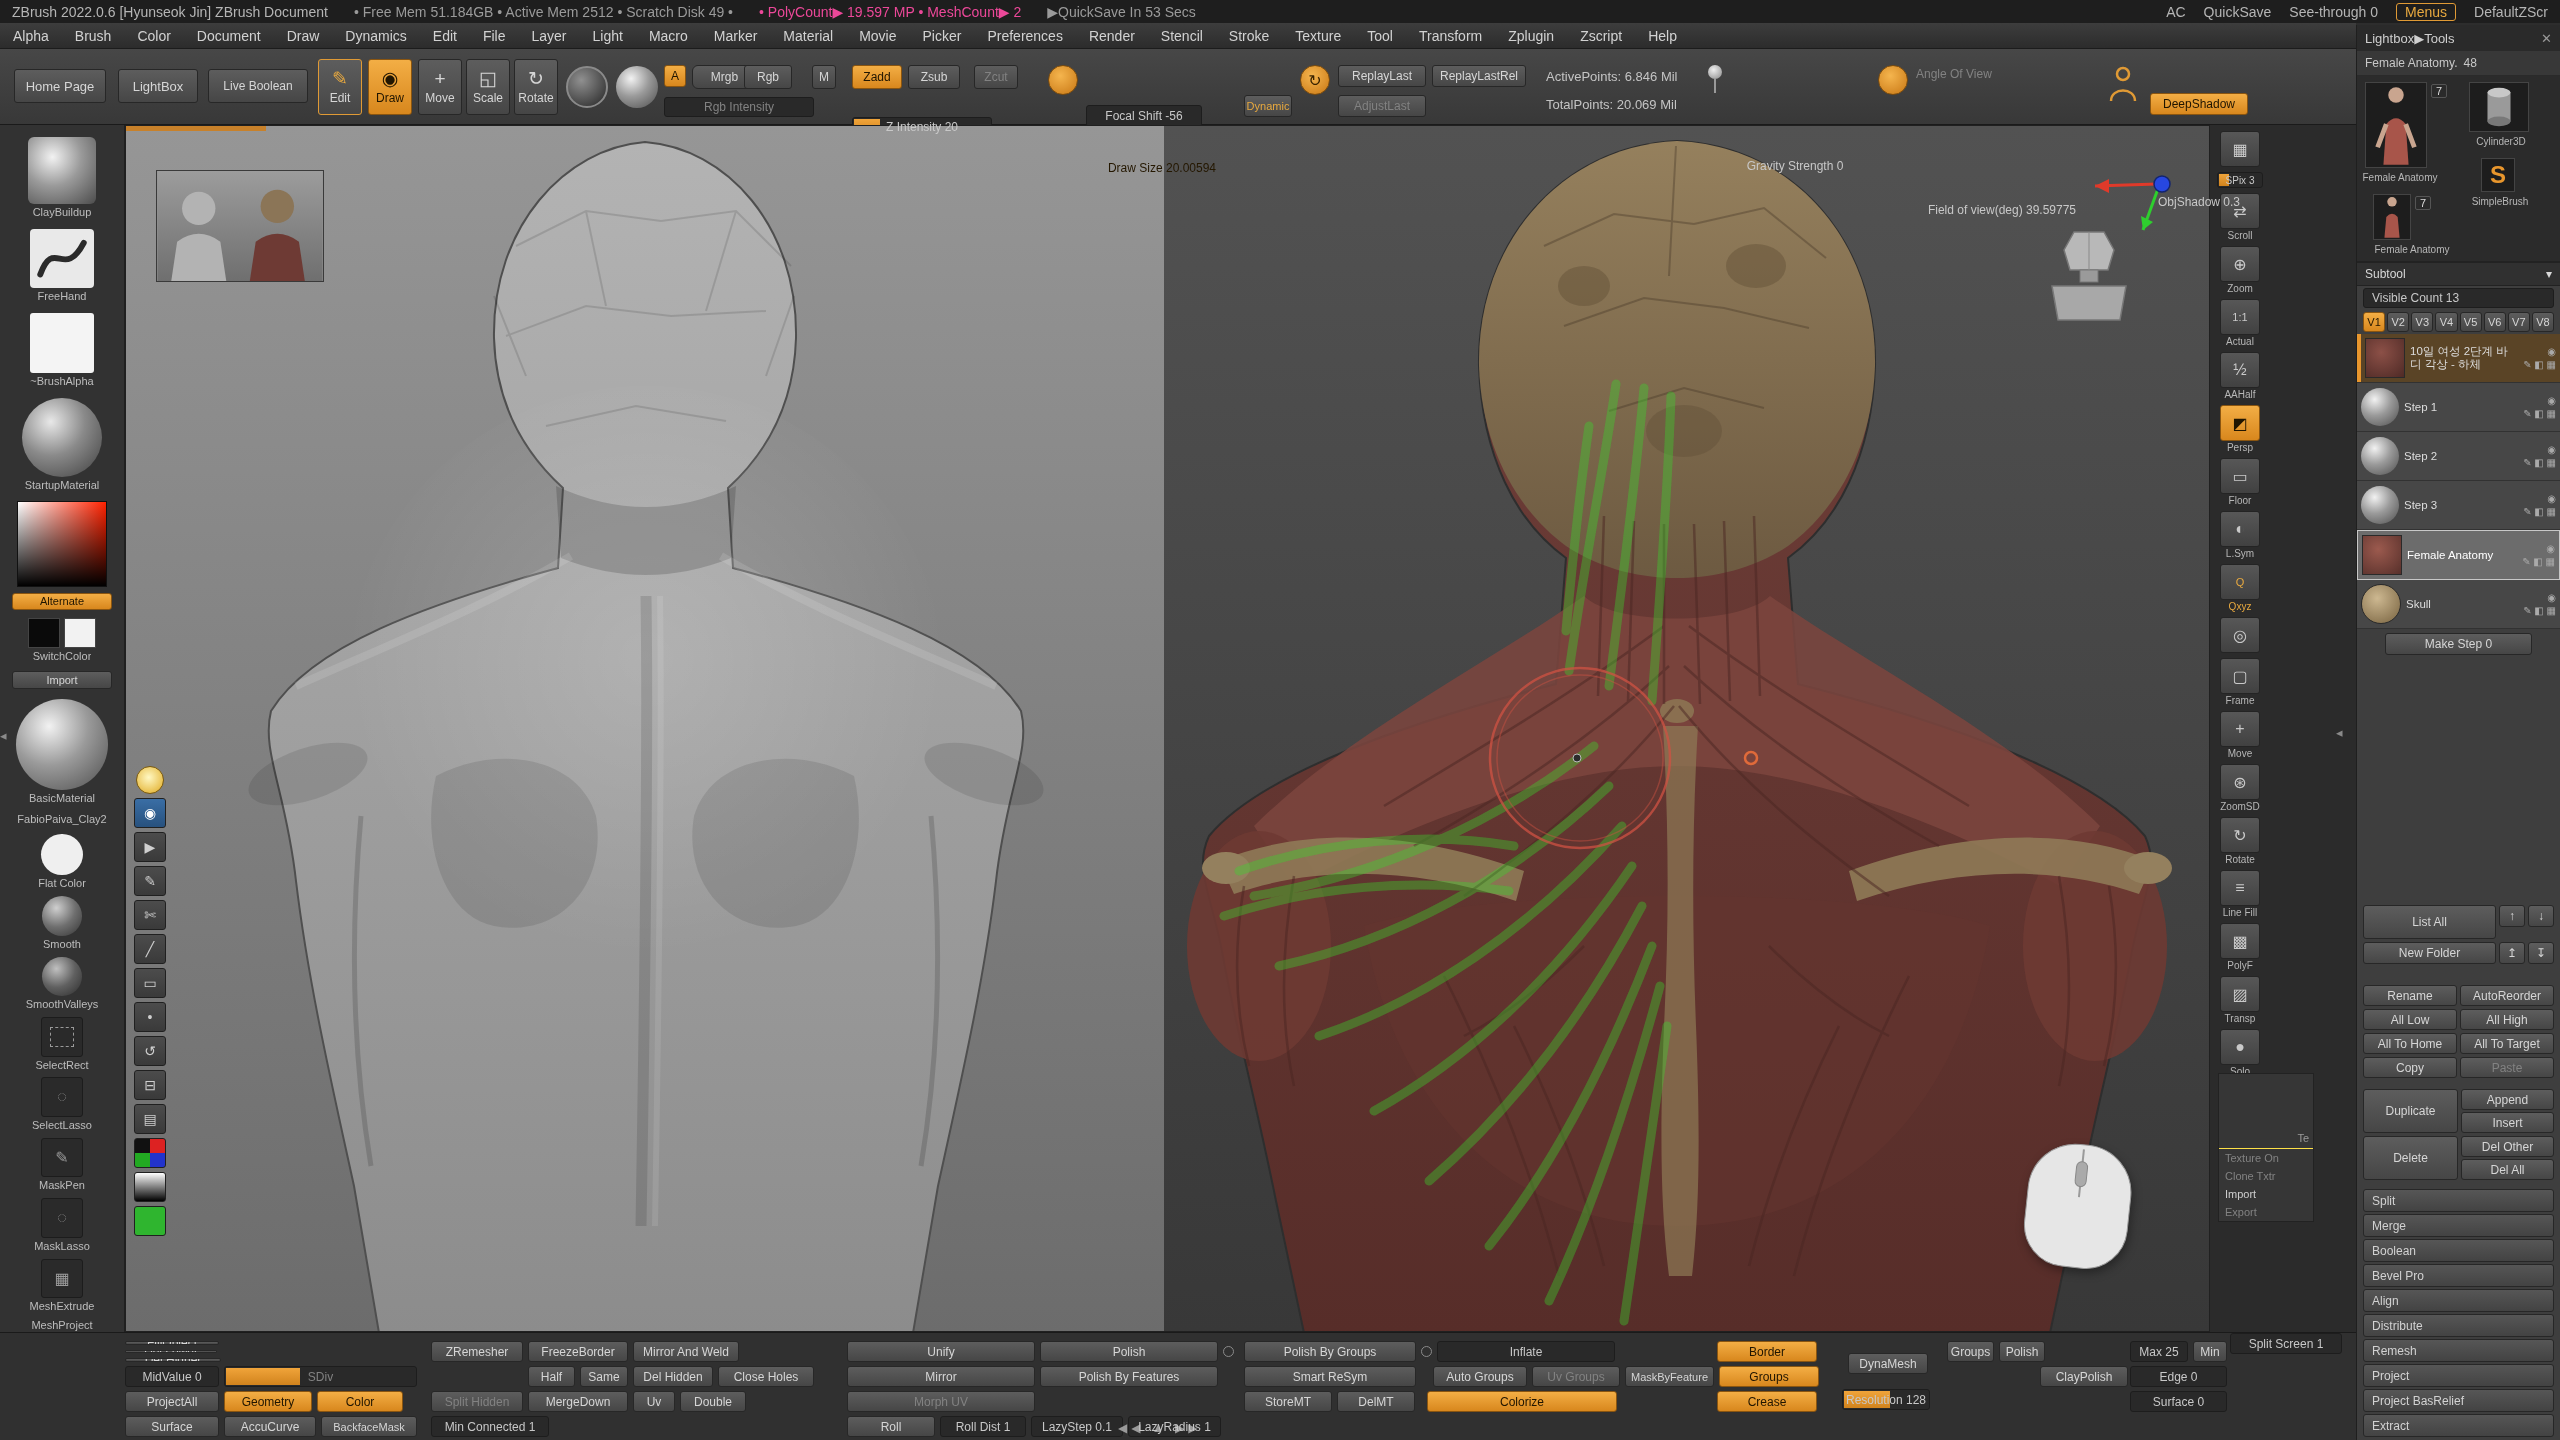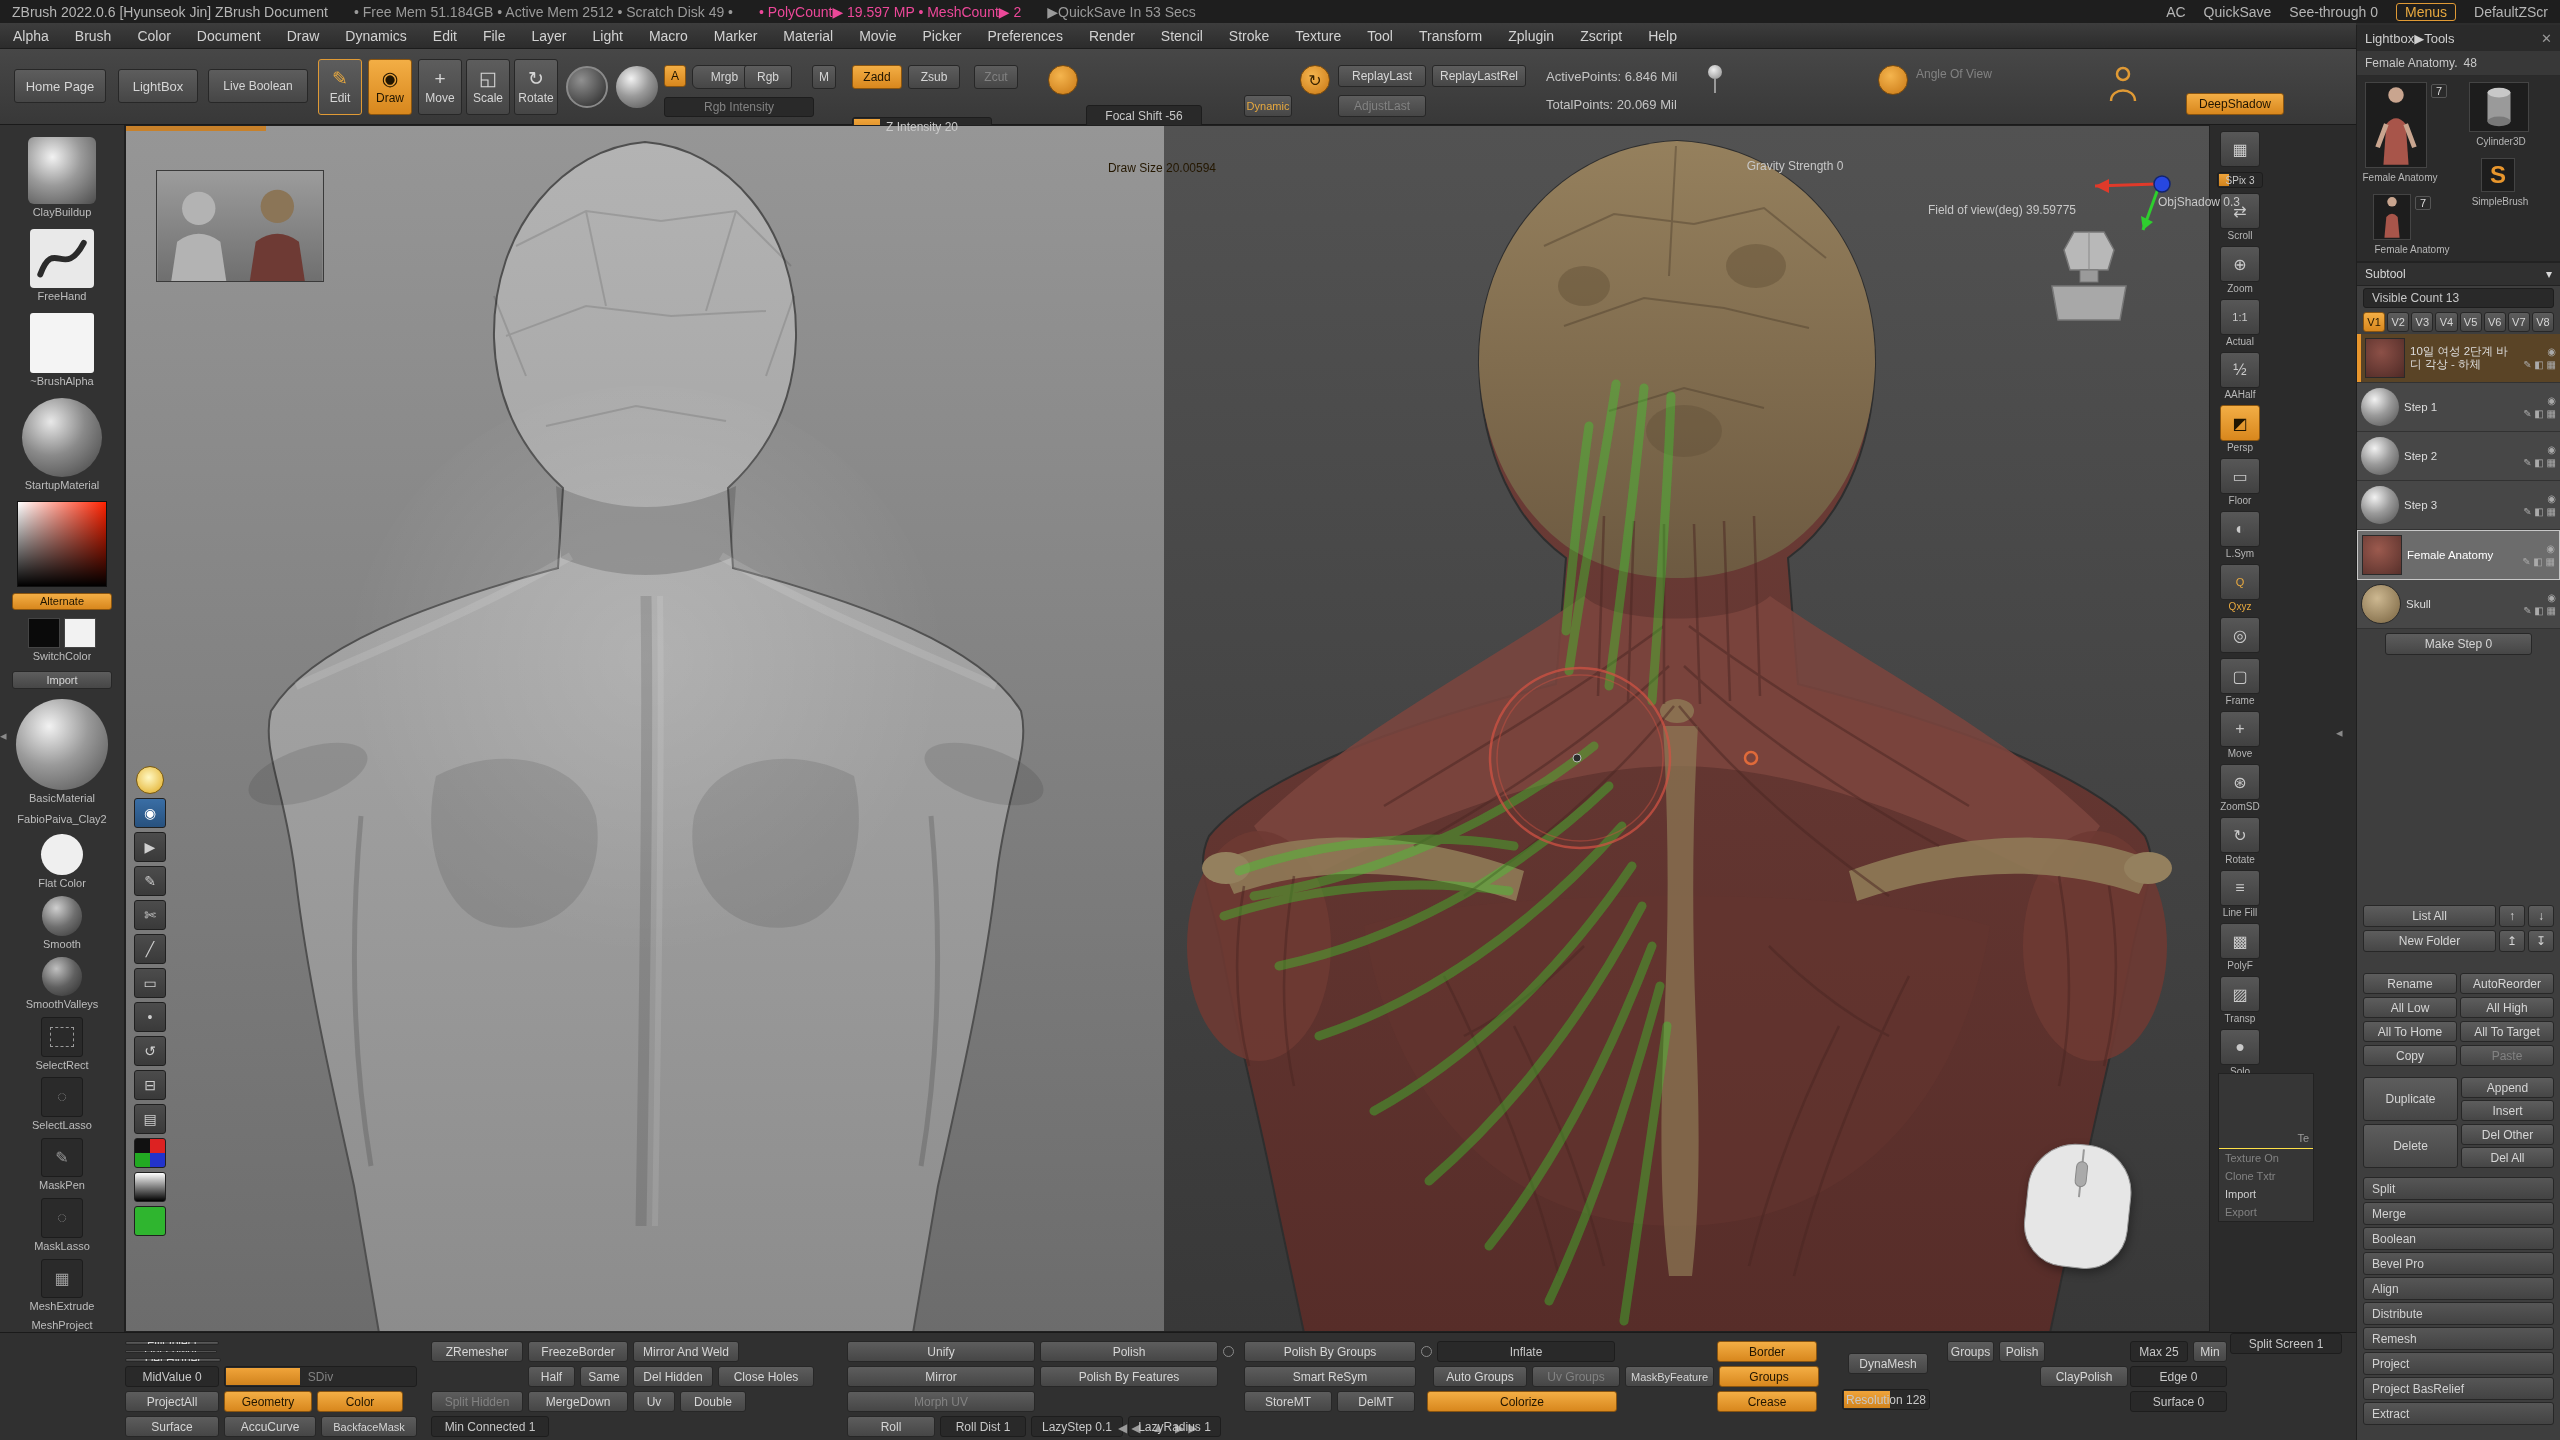--- a/index.html
+++ b/index.html
@@ -202,21 +202,21 @@
         <span>Field of view(deg) 39.59775</span>
       </div>
 
     <svg class="abs" style="left:2106px;top:14px;" width="34" height="40" viewBox="0 0 34 40">
       <circle cx="17" cy="11" r="6" fill="none" stroke="#e09a35" stroke-width="2.5"></circle>
       <path d="M5,38 C5,24 29,24 29,38" fill="none" stroke="#e09a35" stroke-width="2.5"></path>
     </svg>
     <div class="abs slider" style="left:2150px;top:14px;width:98px;height:22px;">
         <span>ObjShadow 0.3</span>
       </div>
-    <div class="abs btn orange" style="left:2150px;top:44px;width:98px;height:22px;margin-left:36px;">
+    <div class="abs btn orange" style="left:2150px;top:44px;width:98px;height:22px;">
         <span>DeepShadow</span>
       </div>
   </div>
 
   <div class="abs sidebar" style="left:0;top:125px;width:125px;height:1207px;">
     <div class="sphere" style="width:68px;height:68px;border-radius:6px;"></div>
     <div class="sb-label">ClayBuildup</div>
     <svg width="64" height="60" viewBox="0 0 64 60" style="background:#e9e9e9;border-radius:4px;margin-top:8px;">
       <path d="M10,46 C24,8 34,52 54,14" fill="none" stroke="#2b2b2b" stroke-width="6" stroke-linecap="round"></path>
     </svg>
@@ -608,21 +608,21 @@
             <span>✎ ◧ ▦</span>
           </div>
       </div>
     </div>
     <div class="btn" style="height:22px;margin:4px 28px;">
         <span>Make Step 0</span>
       </div>
 
     <div style="margin-top:250px;">
       <div class="pairrow">
-        <div class="btn" style="flex:1;height:22px;">
+        <div class="btn" style="flex:1;height:34px;">
             <span>List All</span>
           </div>
         <div class="btn" style="width:26px;height:22px;">
             <span>↑</span>
           </div>
         <div class="btn" style="width:26px;height:22px;">
             <span>↓</span>
           </div>
       </div>
       <div class="pairrow">

